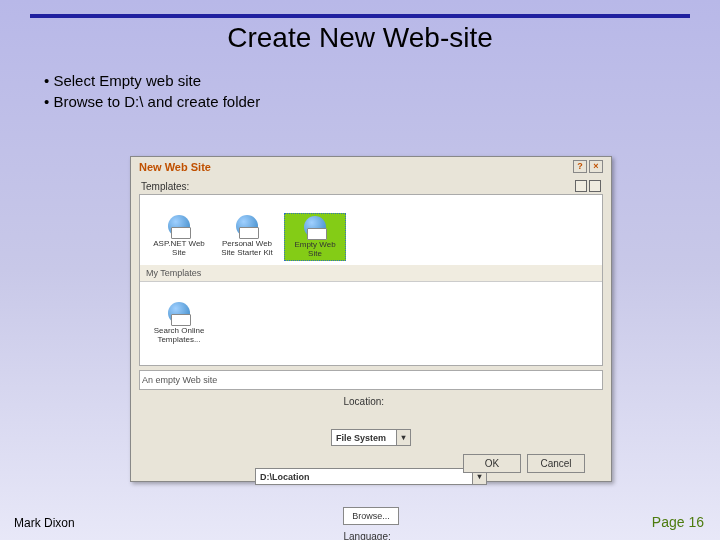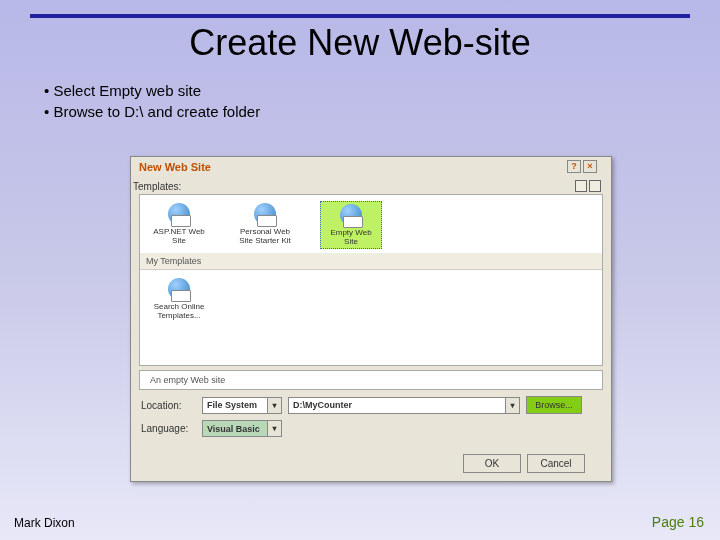--- a/index.html
+++ b/index.html
@@ -10,21 +10,21 @@
     position: relative;
     overflow: hidden;
   }
   .topbar {
     height: 4px;
     background: #2020a0;
     margin: 14px 30px 0 30px;
   }
   .title {
     text-align: center;
-    font-size: 36px;
+    font-size: 28px;
     color: #000;
     margin-top: 4px;
     font-weight: normal;
   }
   .bullets {
     margin: 18px 0 0 44px;
     font-size: 15px;
     color: #000;
   }
   .bullets li { list-style: none; margin-bottom: 4px; }
@@ -34,35 +34,35 @@
     left: 130px; top: 156px;
     width: 482px; height: 326px;
     background: #e8e4d8;
     border: 1px solid #888;
     box-shadow: 2px 2px 4px rgba(0,0,0,0.3);
     font-size: 10px;
     color: #333;
   }
   .dlg-title {
     display: flex; align-items: center; justify-content: space-between;
-    padding: 3px 14px 3px 8px;
+    padding: 3px 8px 3px 8px;
     color: #c05000;
     font-size: 11px;
     font-weight: bold;
   }
   .dlg-title .controls { display: flex; gap: 2px; }
   .ctrl-btn {
     width: 14px; height: 13px;
     background: #e8e4d8;
     border: 1px solid #888;
     font-size: 9px; line-height: 10px;
     text-align: center;
   }
   .section-label {
-    padding: 4px 10px 2px 2px;
+    padding: 4px 10px 2px 10px;
     font-size: 10px;
     display: flex; justify-content: space-between; align-items: center;
   }
   .view-icons { display:flex; gap:2px; }
   .vicon { width:12px; height:12px; border:1px solid #666; background:#f0ece0; }
   .templates-box {
     margin: 0 8px;
     background: #fff;
     border: 1px solid #aaa;
     height: 172px;
@@ -70,72 +70,74 @@
   }
   .tbox-header {
     background: #f0ece0;
     border-bottom: 1px solid #ccc;
     padding: 3px 6px;
     font-size: 9px;
     color: #555;
   }
   .tmpl-row {
     display: flex;
-    gap: 24px;
+    gap: 6px;
     padding: 6px 24px 4px 8px;
     flex-wrap: wrap;
+    margin-top: 12px;
   }
   .tmpl {
     width: 62px;
     text-align: center;
     font-size: 8px;
     color: #333;
     padding: 2px;
   }
-  .tmpl.selected { border: 1px dotted #3070c0; background: #bef264; text-align: center; }
+  .tmpl.selected { border: 1px dotted #3070c0; background: #84cc16; text-align: center; }
   .tmpl .ticon {
     width: 22px; height: 22px;
     margin: 0 auto 2px auto;
     background: radial-gradient(circle at 35% 30%, #a0d0ff, #3080c0);
     border-radius: 50%;
     position: relative;
   }
   .tmpl .ticon::after{
     content:""; position:absolute; left:3px; top:12px; width:18px; height:10px;
     background:#fff; border:1px solid #888; border-radius:1px;
   }
   .desc-box {
     margin: 4px 8px 0 8px;
     background:#fff; border:1px solid #aaa;
-    padding: 4px 10px; font-size:9px; color:#555;
+    padding: 4px 2px; font-size:9px; color:#555;
     height: 20px;
   }
   .form-row {
-    display:flex; align-items:center; gap:6px;
+    display:flex; align-items:center; gap:22px;
     margin: 6px 10px 0 10px;
     font-size:10px;
+    flex-direction:column;
   }
   .form-row .lbl { width:55px; }
   .selbox {
     background:#fff; border:1px solid #888;
     height:17px; display:flex; align-items:center;
     padding:0 4px; font-size:9px;
     position:relative;
     font-weight:bold;
   }
   .selbox.sm { width: 80px; }
   .selbox.lg { width: 232px; }
   .selbox.hl { background:#b8d8b8; }
   .selbox .dd {
     position:absolute; right:0; top:0; width:14px; height:15px;
     background:#e8e4d8; border-left:1px solid #888;
     text-align:center; font-size:8px; line-height:15px;
   }
   .browse-btn {
-    width:56px; height:18px; background:#84cc16; border:1px solid #888;
+    width:56px; height:18px; background:#ffffff; border:1px solid #888;
     font-size:9px; text-align:center; line-height:16px;
   }
   .dlg-buttons {
     position:absolute; right:26px; bottom:8px;
     display:flex; gap:6px;
   }
   .dlg-btn {
     width:58px; height:19px; background:#e8e4d8; border:1px solid #888;
     font-size:10px; text-align:center; line-height:17px;
   }
@@ -202,21 +204,21 @@
 
   <div class="desc-box">An empty Web site</div>
 
   <div class="form-row">
     <span class="lbl">Location:</span>
     <div class="selbox sm">
       <span>File System</span>
       <div class="dd">▾</div>
     </div>
     <div class="selbox lg">
-      <span>D:\MyCounter</span>
+      <span>D:\Location</span>
       <div class="dd">▾</div>
     </div>
     <div class="browse-btn">Browse...</div>
   </div>
 
   <div class="form-row">
     <span class="lbl">Language:</span>
     <div class="selbox sm hl">
       <span>Visual Basic</span>
       <div class="dd">▾</div>

